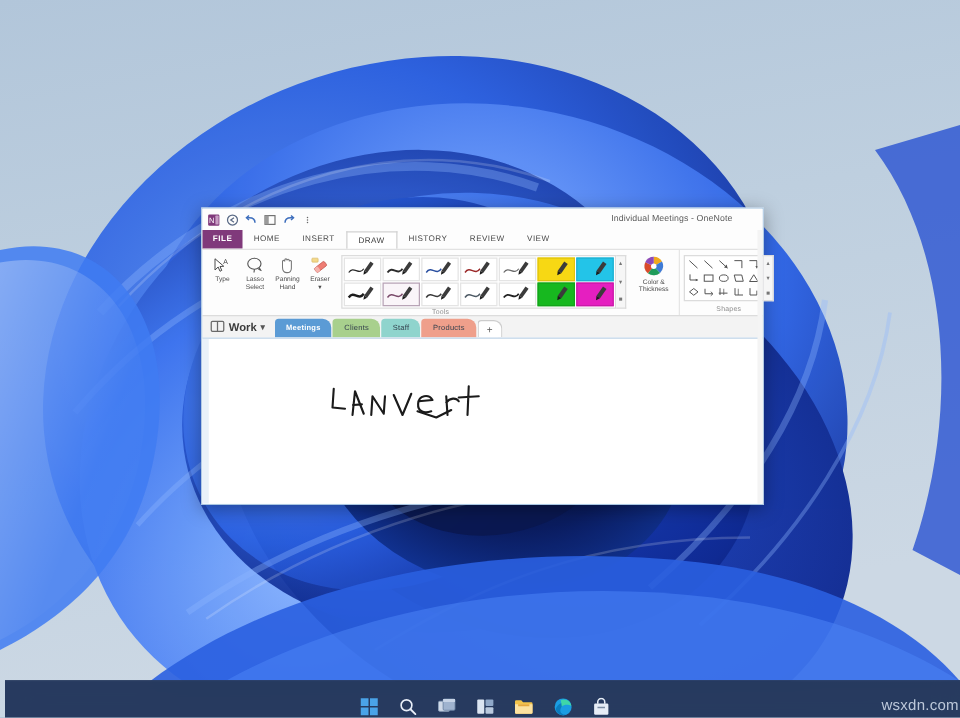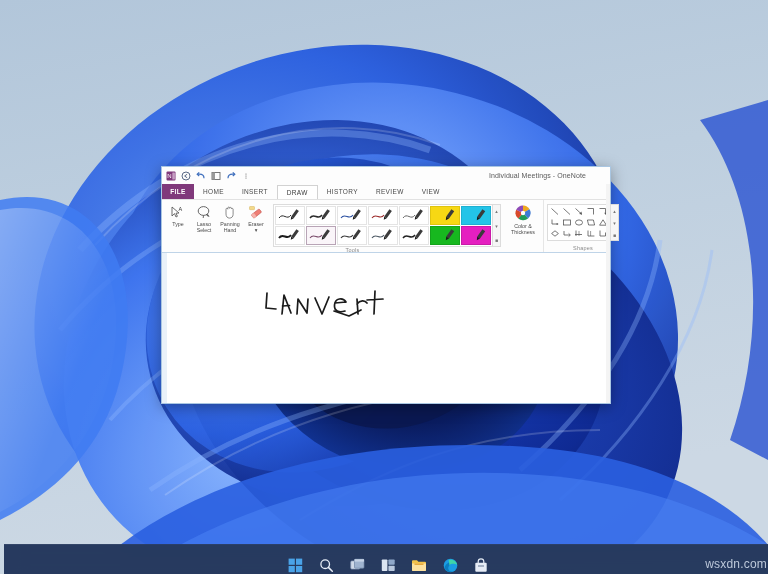--- a/index.html
+++ b/index.html
@@ -607,20 +607,38 @@
             <div>▴</div>
             <div>▾</div>
             <div>■</div>
           </div>
         </div>
 
         <div class="rgroup-label">Shapes</div>
       </div>
     </div>
 
+    <div class="notebar">
+      <div class="nb-name">
+        <span>
+          <svg width="12" height="10" viewBox="0 0 12 10">
+            <rect x="1" y="1" width="10" height="8" rx="1" fill="none" stroke="#6a6a6a" stroke-width="1"></rect>
+            <line x1="6" y1="1" x2="6" y2="9" stroke="#6a6a6a" stroke-width="1"></line>
+          </svg>
+        </span>
+        <span>Work</span>
+        <span style="font-size:7px;color:#555">▾</span>
+      </div>
+
+      <div class="sect active" style="background:#5b9bd5">Meetings</div>
+      <div class="sect" style="background:#a8d08d">Clients</div>
+      <div class="sect" style="background:#8fd4cd">Staff</div>
+      <div class="sect" style="background:#ef9f8b">Products</div>
+      <div class="addsect">+</div>
+    </div>
 
     <div class="canvas">
       <div class="canvas-edge"></div>
       <div class="ink" title="convert">
         <svg width="135" height="58" viewBox="0 0 135 58">
           <g fill="none" stroke="#1b1b1b" stroke-width="1.7" stroke-linecap="round" stroke-linejoin="round">
 
             <path d="M10 18 L9 33 L19 34"></path>
 
             <path d="M25 39 L27 20 L34 38"></path>

